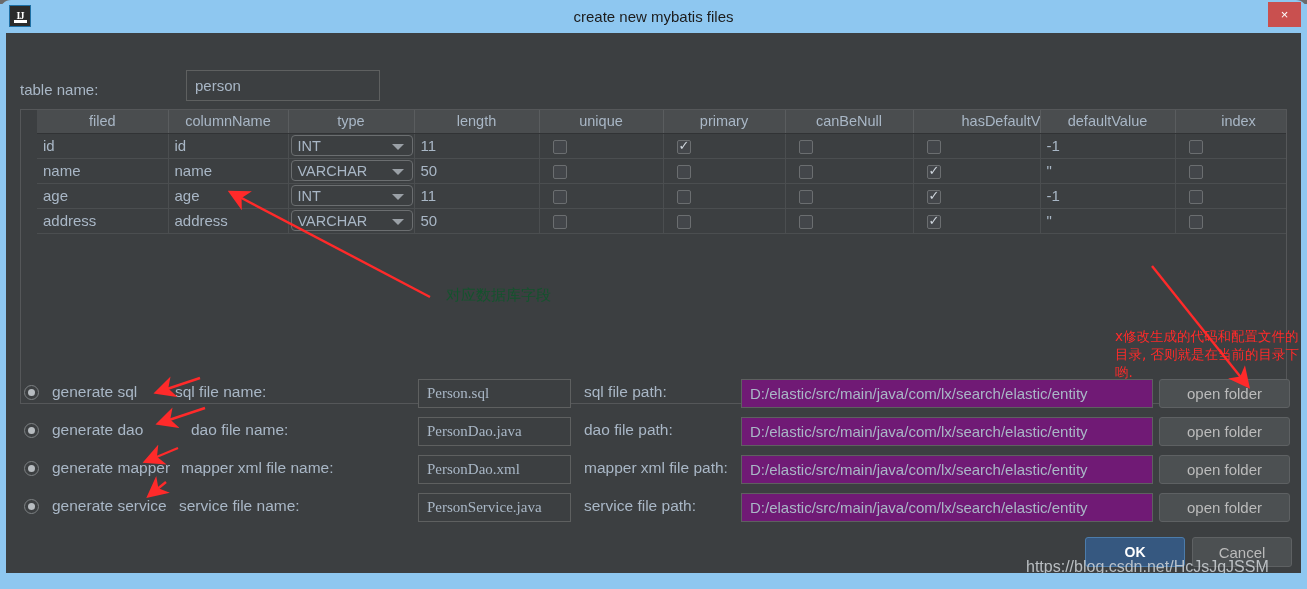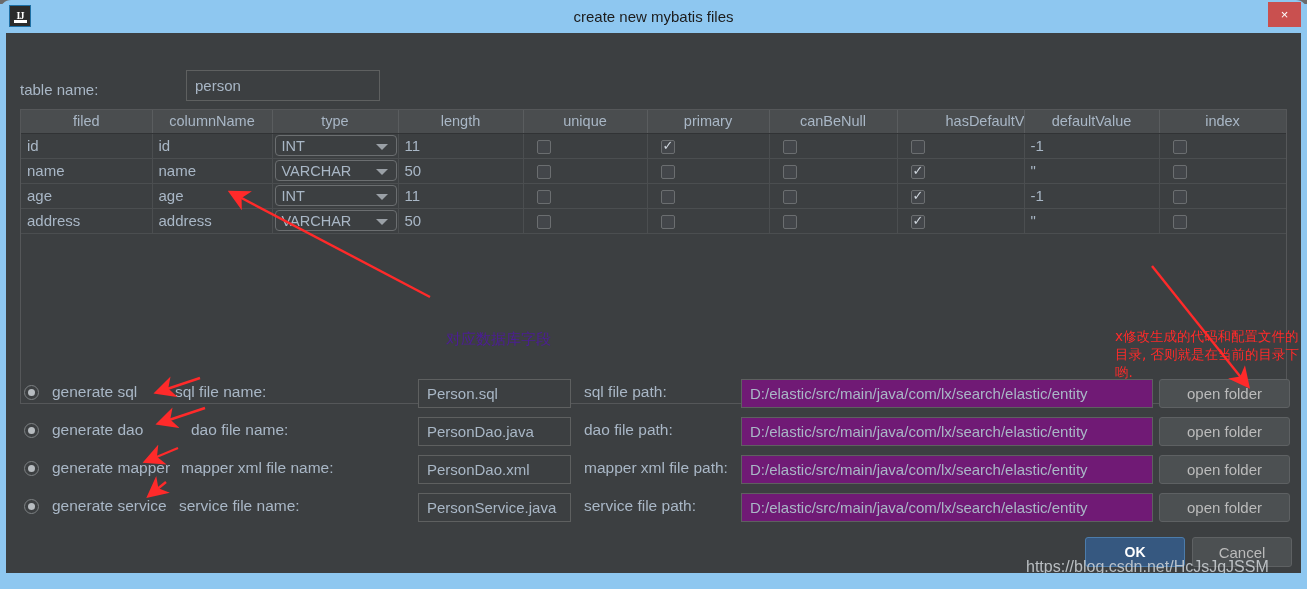--- a/index.html
+++ b/index.html
@@ -79,20 +79,21 @@
     position: absolute; left: 14px; top: 76px;
     width: 1267px; height: 295px;
     background: #3c3f41;
     border: 1px solid #555759;
     overflow: hidden;
   }
   table#grid {
     border-collapse: collapse;
     width: 1265px;
     table-layout: fixed;
+    margin-left: 16px;
   }
   table#grid th {
     background: #4a4d4f;
     color: #a9b7c6;
     font-size: 14.5px;
     font-weight: normal;
     height: 23px;
     border-right: 1px solid #5a5d5f;
     border-bottom: 1px solid #313335;
     text-align: center;
@@ -177,21 +178,21 @@
     color: #a9b7c6; font-size: 15.5px;
   }
   .name-input {
     position: absolute; left: 412px; top: 3px;
     width: 153px; height: 29px;
     background: #3c3f41;
     border: 1px solid #5e6060;
     color: #a9b7c6; font-size: 15px;
     padding-left: 8px; line-height: 27px;
     outline: none;
-    font-family: Liberation Sans, sans-serif;
+    font-family: Liberation Serif, serif;
   }
   .path-label {
     position: absolute; left: 578px; top: 7px;
     color: #a9b7c6; font-size: 15.5px;
   }
   .path-input {
     position: absolute; left: 735px; top: 3px;
     width: 412px; height: 29px;
     background: #701a75;
     border: 1px solid #5e6060;
@@ -227,24 +228,23 @@
     background: #4c5052;
     border: 1px solid #5e6163;
     border-radius: 3px;
     color: #bbbbbb; font-size: 15px;
     display: flex; align-items: center; justify-content: center;
     cursor: pointer;
   }
   
   #anno-fields {
     position: absolute; left: 446px; top: 286px;
-    color: #4c1d95; font-size: 15px;
+    color: #14532d; font-size: 15px;
     font-family: "DejaVu Sans", sans-serif;
     white-space: nowrap;
-    margin-top: 44px;
   }
   #anno-dir {
     position: absolute; left: 1115px; top: 327px;
     width: 186px;
     color: #ff2a2a; font-size: 13.5px;
     line-height: 18px;
     font-family: "DejaVu Sans", sans-serif;
   }
   #arrows { position: absolute; left: 0; top: 0; width: 1307px; height: 589px; pointer-events: none; }
   

